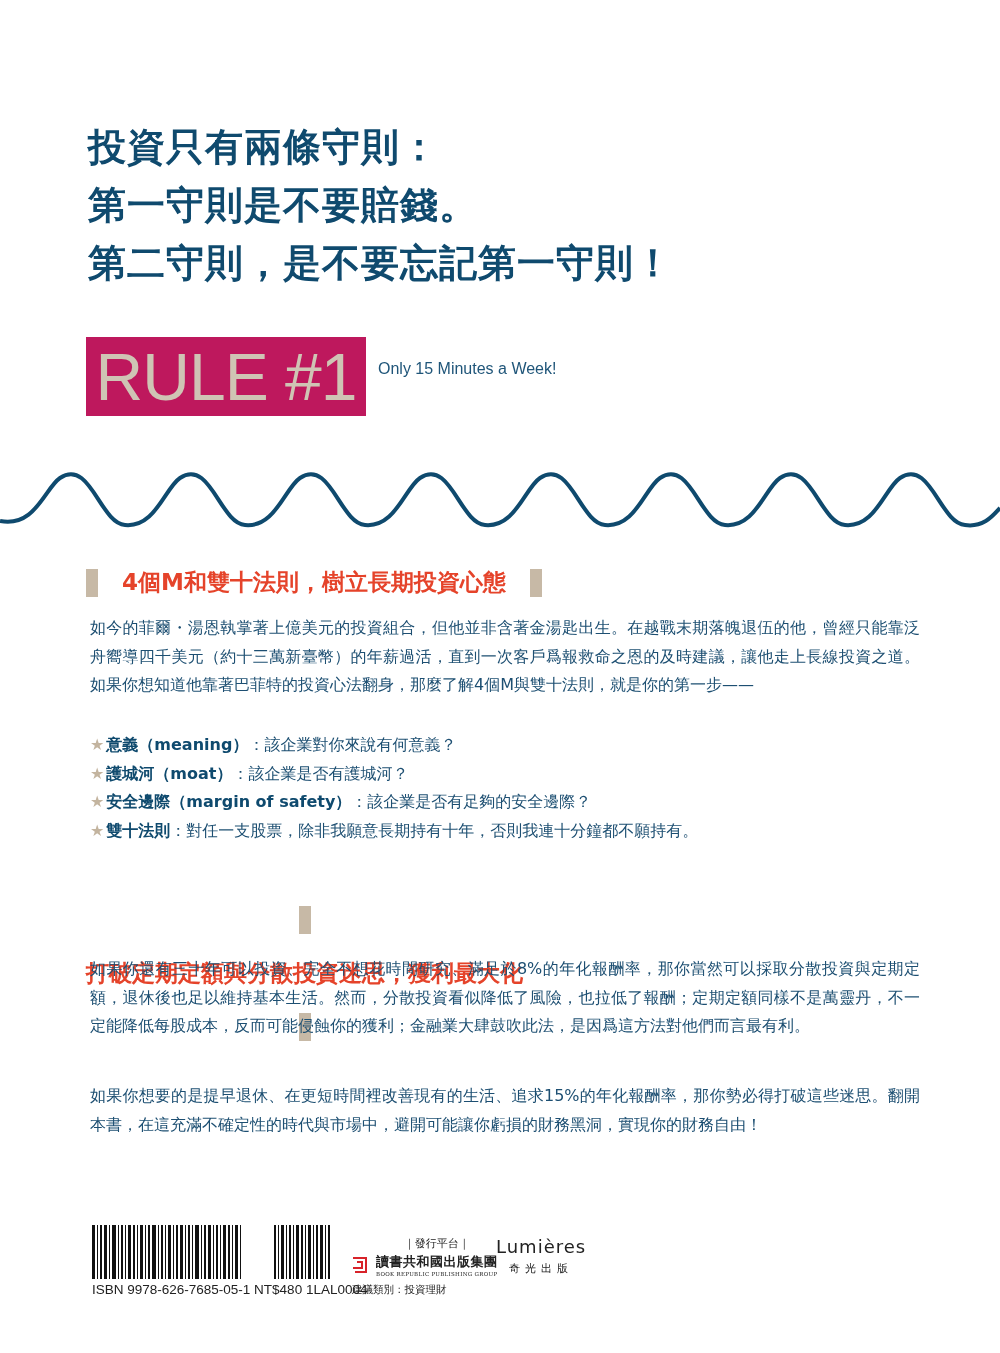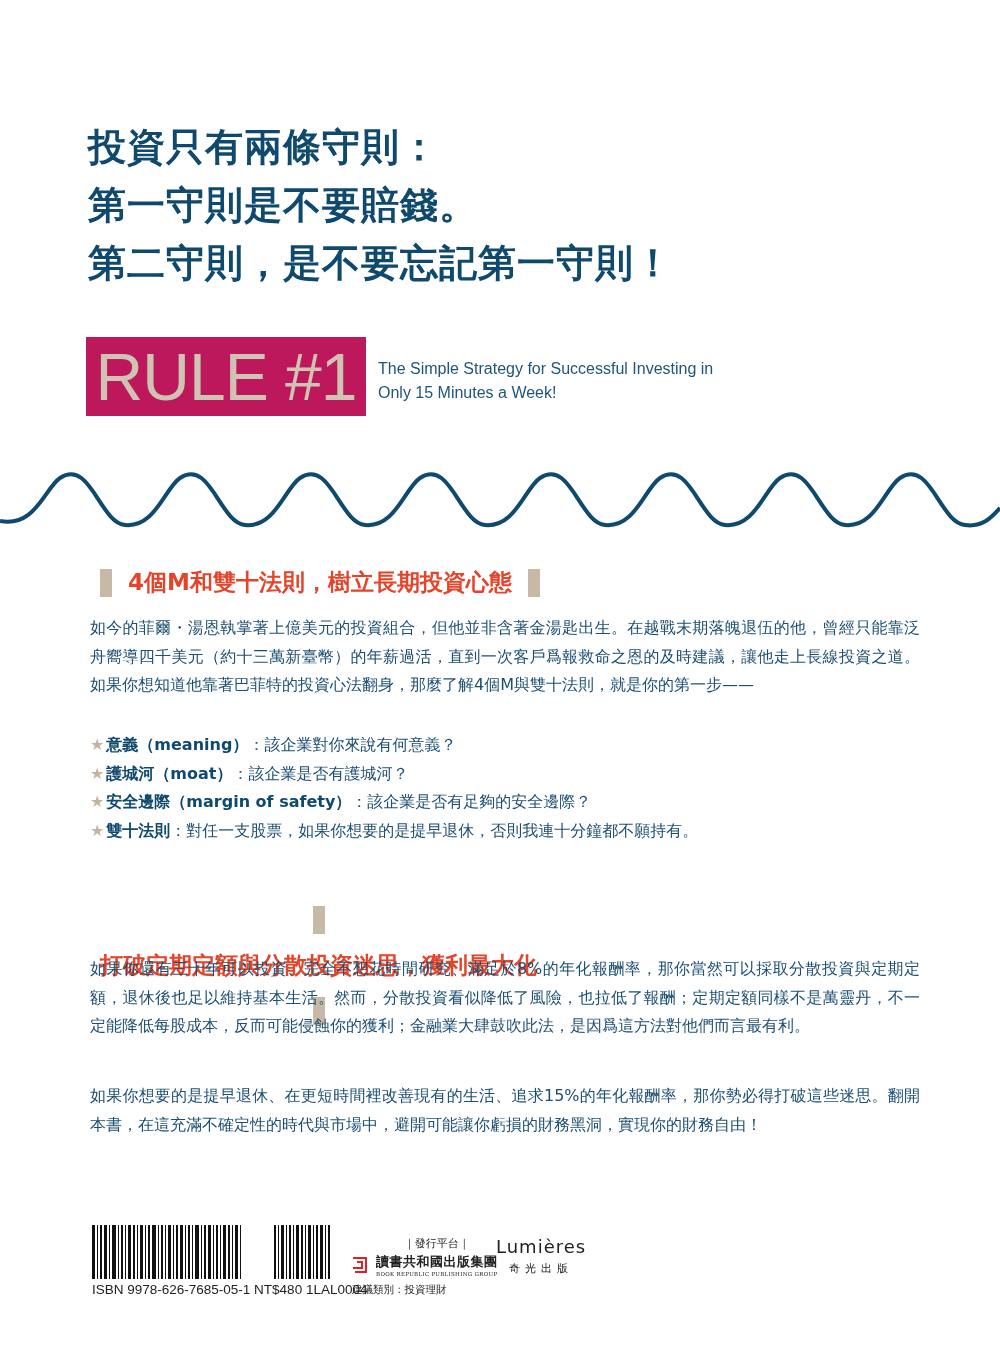--- a/index.html
+++ b/index.html
@@ -20,21 +20,21 @@
   .rule-text {
     font-family: "Liberation Sans", sans-serif; font-weight: normal; font-size: 66px; color: #cfc4b4;
     letter-spacing: -1px; line-height: 1;
   }
   .subtitle {
     position: absolute; left: 378px; top: 357px; font-family: "Liberation Sans", sans-serif;
     font-size: 16px; line-height: 24px; color: #1f5579;
   }
   .wave { position: absolute; left: 0; top: 468px; width: 1000px; height: 70px; }
   .section-heading {
-    position: absolute; left: 100px; display: flex; align-items: center; gap: 16px;
+    position: absolute; left: 86px; display: flex; align-items: center; gap: 24px;
   }
   .bar { width: 12px; height: 28px; background: #c7b9a6; display: inline-block; }
   .section-title {
     font-family: "DejaVu Sans", sans-serif; font-weight: bold; font-size: 23px; color: #e5432a; white-space: nowrap;
   }
   .para {
     position: absolute; left: 90px; width: 830px; font-size: 16px; line-height: 28.5px; color: #1d4f72;
     text-align: justify; margin: 0;
   }
   .list { position: absolute; left: 90px; top: 731px; margin: 0; padding: 0; list-style: none; }
@@ -61,41 +61,40 @@
   <div>投資只有兩條守則：</div>
   <div>第一守則是不要賠錢。</div>
   <div>第二守則，是不要忘記第一守則！</div>
 </div>
 
 <div class="rule-box">
   <span class="rule-text">RULE #1</span>
 </div>
 
 <div class="subtitle">
-  <div>The Simple Strategy for Successful Investing in</div>
   <div>Only 15 Minutes a Week!</div>
 </div>
 
 <svg class="wave" viewBox="0 0 1000 70" preserveAspectRatio="none">
   <path d="M0 53 C 35 60, 45 20, 60 10 C 90 -10, 100 55, 125 57 C 155 60, 165 20, 180 10 C 210 -10, 220 55, 245 57 C 275 60, 285 20, 300 10 C 330 -10, 340 55, 365 57 C 395 60, 405 20, 420 10 C 450 -10, 460 55, 485 57 C 515 60, 525 20, 540 10 C 570 -10, 580 55, 605 57 C 635 60, 645 20, 660 10 C 690 -10, 700 55, 725 57 C 755 60, 765 20, 780 10 C 810 -10, 820 55, 845 57 C 875 60, 885 20, 900 10 C 930 -10, 940 55, 965 57 C 985 60, 995 45, 1000 40" fill="none" stroke="#0f4a6e" stroke-width="4"></path>
 </svg>
 
 <div class="section-heading" style="top:567px;">
   <span class="bar"></span>
   <span class="section-title">4個M和雙十法則，樹立長期投資心態</span>
   <span class="bar"></span>
 </div>
 
 <p class="para" style="top:614px;">如今的菲爾・湯恩執掌著上億美元的投資組合，但他並非含著金湯匙出生。在越戰末期落魄退伍的他，曾經只能靠泛舟嚮導四千美元（約十三萬新臺幣）的年薪過活，直到一次客戶爲報救命之恩的及時建議，讓他走上長線投資之道。如果你想知道他靠著巴菲特的投資心法翻身，那麼了解4個M與雙十法則，就是你的第一步——</p>
 
 <ul class="list">
   <li><span class="star">★</span><span class="term">意義（meaning）</span><span>：該企業對你來說有何意義？</span></li>
   <li><span class="star">★</span><span class="term">護城河（moat）</span><span>：該企業是否有護城河？</span></li>
   <li><span class="star">★</span><span class="term">安全邊際（margin of safety）</span><span>：該企業是否有足夠的安全邊際？</span></li>
-  <li><span class="star">★</span><span class="term">雙十法則</span><span>：對任一支股票，如果你想要的是提早退休，否則我連十分鐘都不願持有。</span></li>
+  <li><span class="star">★</span><span class="term">雙十法則</span><span>：對任一支股票，除非我願意長期持有十年，否則我連十分鐘都不願持有。</span></li>
 </ul>
 
 <div class="section-heading" style="top:906px;flex-direction:column;">
   <span class="bar"></span>
   <span class="section-title">打破定期定額與分散投資迷思，獲利最大化</span>
   <span class="bar"></span>
 </div>
 
 <p class="para" style="top:955px;">如果你還有三十年可以投資、完全不想花時間研究、滿足於8%的年化報酬率，那你當然可以採取分散投資與定期定額，退休後也足以維持基本生活。然而，分散投資看似降低了風險，也拉低了報酬；定期定額同樣不是萬靈丹，不一定能降低每股成本，反而可能侵蝕你的獲利；金融業大肆鼓吹此法，是因爲這方法對他們而言最有利。</p>
 <p class="para" style="top:1082px;">如果你想要的是提早退休、在更短時間裡改善現有的生活、追求15%的年化報酬率，那你勢必得打破這些迷思。翻開本書，在這充滿不確定性的時代與市場中，避開可能讓你虧損的財務黑洞，實現你的財務自由！</p>

